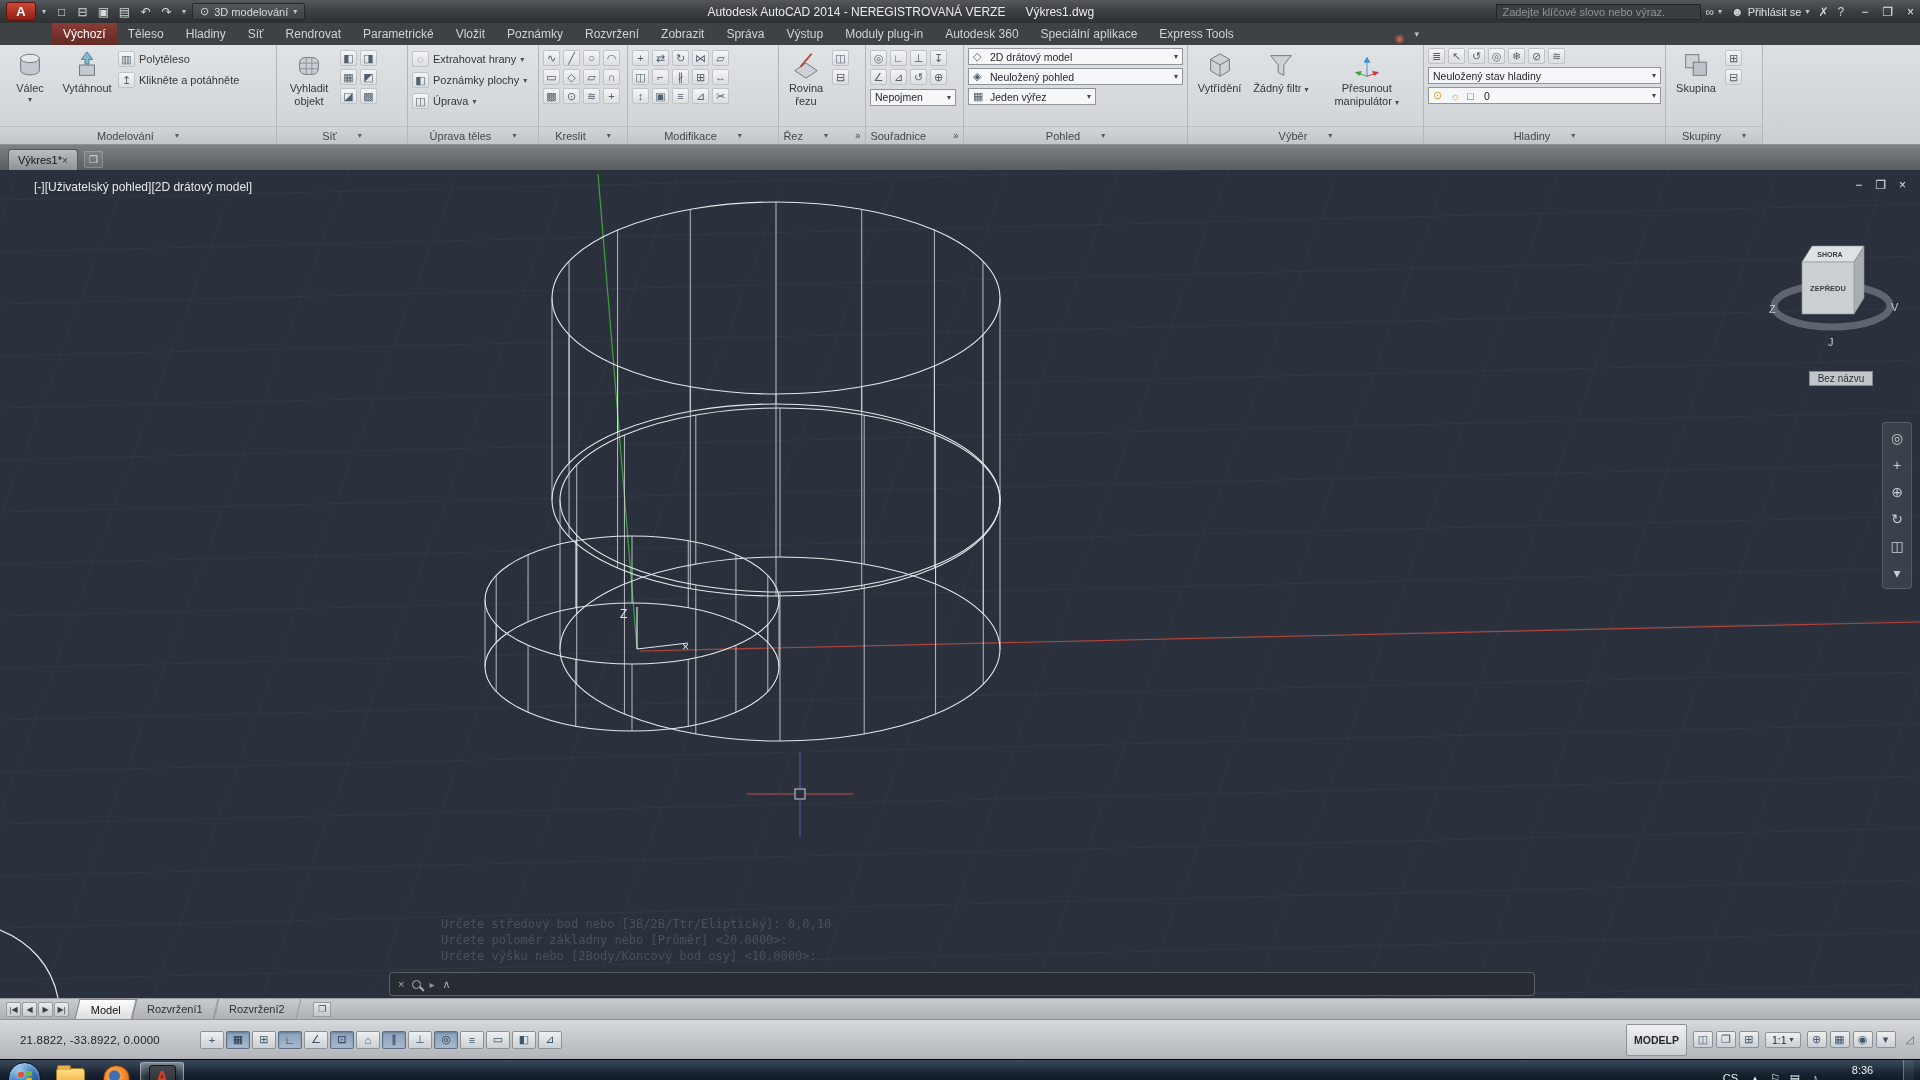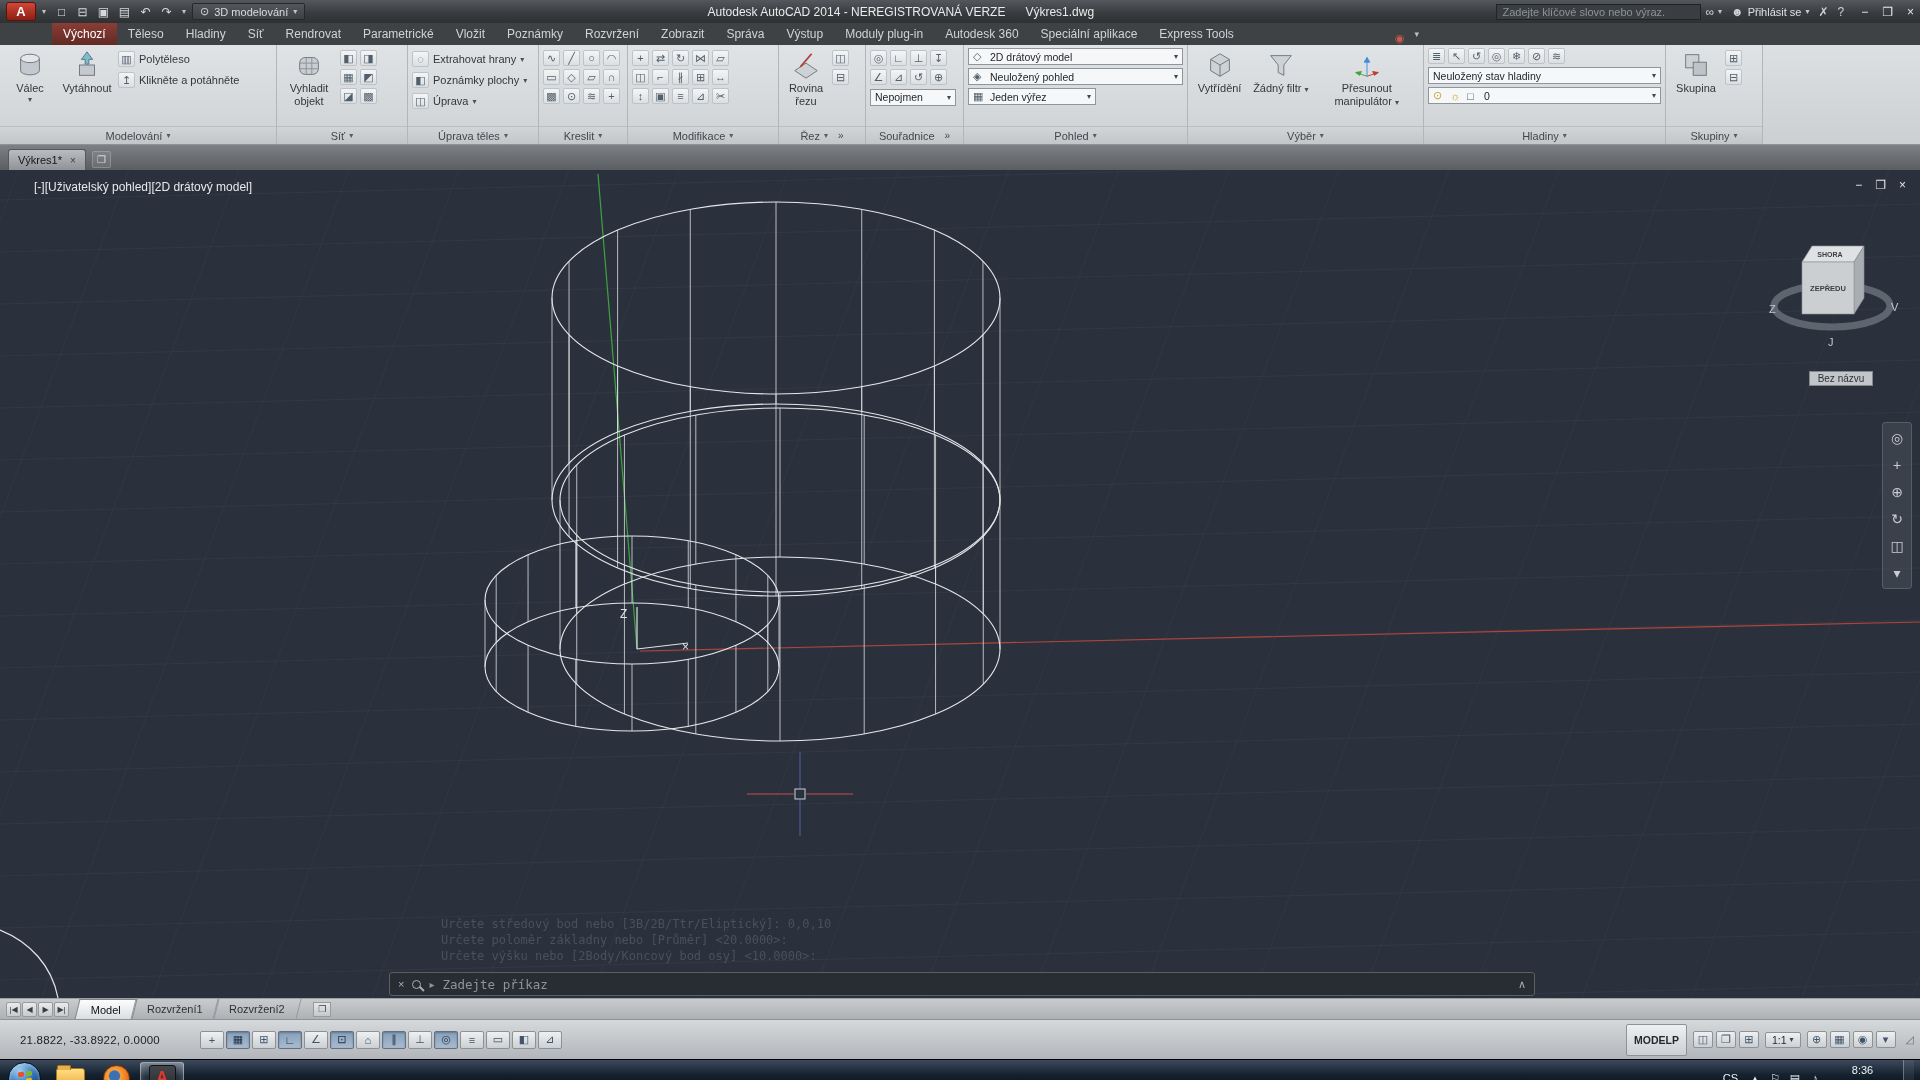--- a/index.html
+++ b/index.html
@@ -29,41 +29,41 @@
   .rtab-list{display:flex;height:22px;}
   .rtab{padding:0 11px;display:flex;align-items:center;font-size:12px;color:#cfd3d7;height:22px;white-space:nowrap;}
   .rtab.active{background:linear-gradient(#8a3d35,#622a24);color:#fff;}
   .rt-extra{margin-left:150px;color:#d05a4a;font-size:11px;display:flex;align-items:center;}
   .rt-caret{color:#bcc0c4;font-size:9px;margin-left:10px;align-self:center;}
 
   
   .ribbon{height:100px;background:linear-gradient(#dde0e2,#ccd0d3);display:flex;border-bottom:1px solid #8e9296;}
   .panel{display:flex;flex-direction:column;border-right:1px solid #b2b6b9;background:linear-gradient(#e0e3e5,#ced2d5);}
   .panel-body{flex:1;display:flex;padding:3px 4px 0 4px;gap:3px;align-items:flex-start;}
-  .panel-label{height:18px;font-size:11px;color:#43474b;display:flex;align-items:center;justify-content:center;gap:4px;background:linear-gradient(#d2d5d8,#c2c6c9);border-top:1px solid #bbbfc2;}
+  .panel-label{height:18px;font-size:11px;color:#43474b;display:flex;align-items:center;justify-content:center;gap:21px;background:linear-gradient(#d2d5d8,#c2c6c9);border-top:1px solid #bbbfc2;}
   .bigbtn{display:flex;flex-direction:column;align-items:center;font-size:11px;color:#34373a;padding:1px;text-align:center;line-height:1.15;}
   .bigicon{width:30px;height:30px;margin:1px 0 2px 0;display:block;}
   .colstack{display:flex;flex-direction:column;gap:3px;padding-top:2px;}
   .smallrow{display:flex;align-items:center;gap:4px;height:18px;font-size:11px;color:#34373a;white-space:nowrap;}
   .gicon{width:17px;height:16px;display:inline-flex;align-items:center;justify-content:center;font-size:11px;color:#51606c;background:linear-gradient(#f3f5f6,#dcdfe2);border:1px solid #bfc3c7;border-radius:2px;flex:none;}
   .igrid{display:grid;gap:3px;padding-top:2px;}
   .grid2{grid-template-columns:repeat(2,17px);}
   .grid4{grid-template-columns:repeat(4,17px);}
   .grid5{grid-template-columns:repeat(5,17px);}
   .row7{display:flex;gap:3px;}
   .ddbox{height:17px;background:#f5f7f8;border:1px solid #8f959b;font-size:10.5px;display:flex;align-items:center;padding:0 4px;gap:4px;color:#24272b;white-space:nowrap;}
   .ddbox .sp{flex:1;}
   .ddbox .mini{font-size:11px;color:#51606c;border:none;background:none;width:13px;}
   .stack{display:flex;flex-direction:column;gap:3px;width:100%;}
   .srlabel{white-space:nowrap;}
   .ovf{font-size:10px;color:#43474b;margin-left:6px;}
 
   
   .doctabs{height:25px;background:linear-gradient(#7d8185,#5a5e62);display:flex;align-items:flex-end;padding-left:8px;gap:6px;}
-  .dtab{height:21px;display:flex;align-items:center;gap:8px;padding:0 9px;background:linear-gradient(#babdc0,#8f9397);border:1px solid #55585c;border-bottom:none;border-radius:3px 3px 0 0;font-size:11px;color:#141618;}
+  .dtab{height:21px;display:flex;align-items:center;padding:0 9px;background:linear-gradient(#babdc0,#8f9397);border:1px solid #55585c;border-bottom:none;border-radius:3px 3px 0 0;font-size:11px;color:#141618;}
   .dtab .x{font-size:10px;color:#3c3f42;}
   .dtab-extra{height:17px;width:19px;margin-bottom:2px;display:flex;align-items:center;justify-content:center;color:#d7dadd;font-size:10px;background:rgba(255,255,255,.08);border:1px solid rgba(255,255,255,.2);border-radius:2px;}
 
   
   .canvas{position:relative;height:828px;background:#2b313c;overflow:hidden;}
   #wire{position:absolute;left:0;top:0;}
   .vp-label{position:absolute;left:10px;top:10px;color:#e6e9ec;font-size:12px;padding-left:24px;}
   .vp-btns{position:absolute;right:14px;top:8px;display:flex;gap:13px;color:#dfe3e7;font-size:12px;}
   .viewcube{position:absolute;right:4px;top:64px;width:150px;text-align:center;}
   .vc-ring{fill:none;stroke:rgba(178,186,195,.38);stroke-width:7;}
@@ -650,21 +650,20 @@
         <span class="gicon">◫</span>
         <span class="gicon">▾</span>
       </div>
 
     <div id="cmd-history" class="cmd-history"><div>Určete středový bod nebo [3B/2B/Ttr/Eliptický]: 0,0,10</div><div>Určete poloměr základny nebo [Průměr] &lt;20.0000&gt;:</div><div>Určete výšku nebo [2Body/Koncový bod osy] &lt;10.0000&gt;:</div></div>
 
     <div class="cmdbar">
       <span class="x">×</span>
       <span class="mag"></span>
       <span class="cmd-arrow">▸</span>
-      <input type="text" placeholder="Zadejte příkaz" style="">
       <span class="cmd-chev">∧</span>
     </div>
   </div>
 
   <div class="ltabs">
     <span id="ltab-nav"><span class="lnav">|◀</span><span class="lnav">◀</span><span class="lnav">▶</span><span class="lnav">▶|</span></span>
     <div id="ltab-list">
         <span class="ltab active">
           <i>Model</i>
         </span>

